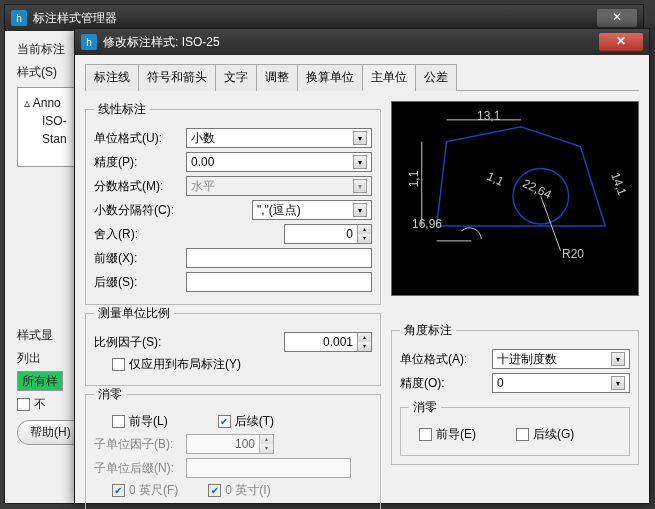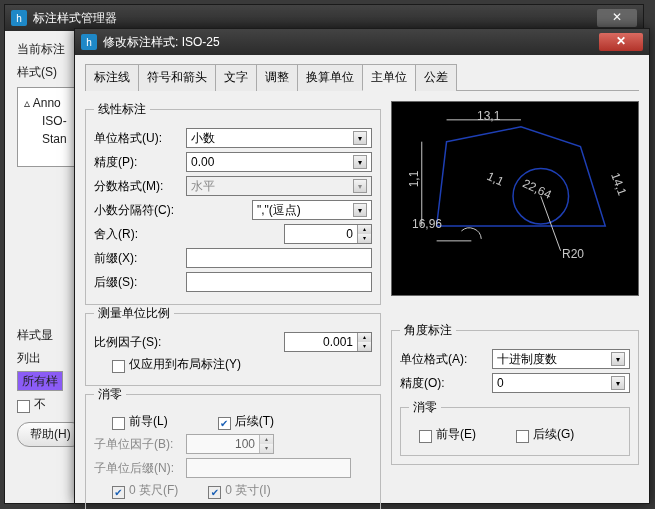--- a/index.html
+++ b/index.html
@@ -5,21 +5,21 @@
 *{box-sizing:border-box;margin:0;padding:0;font-family:"Microsoft YaHei","SimSun",sans-serif;font-size:12px}
 body{background:#3a3a3a;width:655px;height:509px;position:relative;overflow:hidden}
 .parent-dialog{position:absolute;left:4px;top:4px;width:640px;height:500px;background:#f0f0f0;border:1px solid #1a1a1a}
 .parent-title{height:26px;background:linear-gradient(#434343,#2b2b2b);color:#fff;display:flex;align-items:center;padding:0 6px}
 .parent-title .ico{width:16px;height:16px;background:#1e88c7;border-radius:2px;display:flex;align-items:center;justify-content:center;color:#fff;font-size:10px;margin-right:6px}
 .parent-close{margin-left:auto;width:40px;height:18px;background:#666;color:#fff;text-align:center;line-height:16px;border-radius:2px}
 .parent-body{padding:10px 12px;color:#222}
 .parent-body .row{margin-bottom:6px}
 .parent-body .lbl{display:inline-block;min-width:100px}
 .tree-ish{border:1px solid #999;background:#fff;padding:6px;width:200px;height:80px;margin-top:4px;line-height:1.5}
-.small-input{border:1px solid #999;background:#8b5cf6;padding:2px 4px;width:200px}
+.small-input{border:1px solid #999;background:#22c55e;padding:2px 4px;width:200px}
 .btn{border:1px solid #999;background:linear-gradient(#fdfdfd,#e3e3e3);padding:3px 12px;border-radius:12px;display:inline-block}
 
 .child-dialog{position:absolute;left:74px;top:28px;width:576px;height:476px;background:#f0f0f0;border:1px solid #1a1a1a;box-shadow:0 0 12px rgba(0,0,0,.6)}
 .child-title{height:26px;background:linear-gradient(#434343,#2b2b2b);color:#fff;display:flex;align-items:center;padding:0 6px}
 .child-title .ico{width:16px;height:16px;background:#1e88c7;border-radius:2px;display:flex;align-items:center;justify-content:center;color:#fff;font-size:10px;margin-right:6px}
 .child-close{margin-left:auto;width:44px;height:18px;background:linear-gradient(#d96a60,#b2332a);color:#fff;text-align:center;line-height:16px;border-radius:2px;font-weight:bold}
 
 .child-body{padding:8px 10px 10px}
 .tabs{display:flex;border-bottom:1px solid #aaa}
 .tab{padding:4px 8px;border:1px solid #aaa;border-bottom:none;background:#eaeaea;margin-right:-1px;position:relative;top:1px}
@@ -33,21 +33,21 @@
 .frow{display:flex;align-items:center;margin:4px 0;gap:6px}
 .frow .flab{width:86px}
 .sel{flex:1;border:1px solid #7a7a7a;background:#fff;height:20px;padding:0 4px;display:flex;align-items:center;justify-content:space-between}
 .sel .arrow{width:14px;height:14px;background:linear-gradient(#f3f3f3,#d6d6d6);border:1px solid #999;display:flex;align-items:center;justify-content:center;font-size:8px}
 .sel.disabled{background:#f0f0f0;color:#888}
 .txt{flex:1;border:1px solid #7a7a7a;background:#fff;height:20px;padding:0 4px}
 .spin{width:88px;border:1px solid #7a7a7a;background:#fff;height:20px;display:flex;align-items:center}
 .spin .val{flex:1;padding:0 4px;text-align:right}
 .spin .sbtns{width:14px;display:flex;flex-direction:column}
 .spin .sb{height:9px;background:linear-gradient(#f3f3f3,#d6d6d6);border-left:1px solid #999;font-size:6px;text-align:center;line-height:8px}
-.chk{display:inline-flex;align-items:flex-end;gap:4px}
+.chk{display:inline-flex;align-items:center;gap:4px}
 .chk .box{width:13px;height:13px;border:1px solid #7a7a7a;background:#fff;display:flex;align-items:center;justify-content:center;font-size:10px;color:#1a5fb4}
 .chk.disabled{color:#888}
 .chk.disabled .box{background:#eee}
 
 .preview{border:1px solid #666;background:#000;height:195px;position:relative;color:#c8c8c8;font-size:9px;overflow:hidden}
 .preview svg{position:absolute;inset:0}
 </style>
 </head>
 <body>
 

